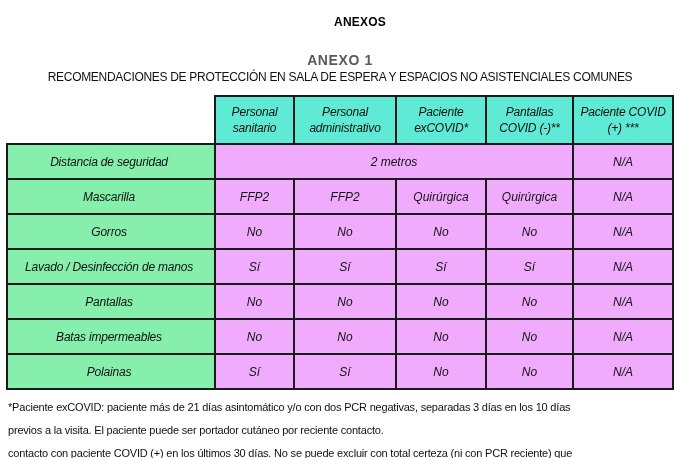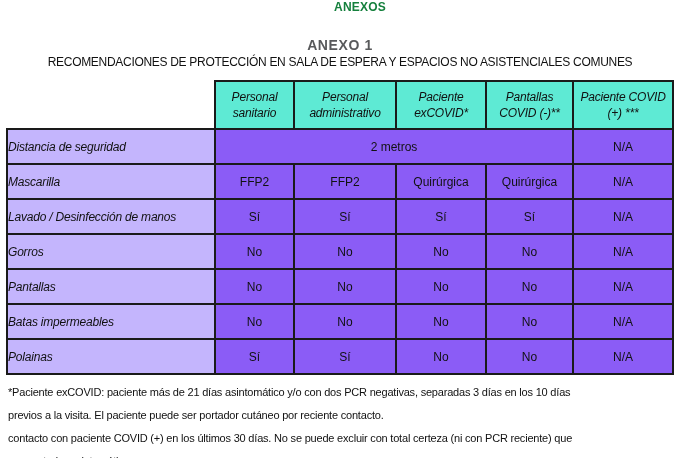--- a/index.html
+++ b/index.html
@@ -13,26 +13,26 @@
     overflow: hidden;
     font-family: "Liberation Sans", "DejaVu Sans", sans-serif;
     color: #111111;
   }
   .page {
     width: 680px;
     height: 458px;
     position: relative;
   }
   .doc-title {
-    padding-top: 0;
+    padding-top: 15px;
     text-align: center;
     font-size: 12px;
     font-weight: bold;
     letter-spacing: 0.2px;
-    color: #15803d;
+    color: #000000;
     margin-left: 40px;
   }
   .annex-title {
     margin-top: 23px;
     text-align: center;
     font-size: 14px;
     font-weight: bold;
     letter-spacing: 0.6px;
     color: #58595b;
   }
@@ -63,29 +63,30 @@
   }
   table.reco th.colhead {
     background: #5eead4;
     font-style: italic;
     font-weight: normal;
     height: 42px;
     line-height: 16px;
     letter-spacing: -0.2px;
   }
   table.reco td.rowlabel {
-    background: #c4b5fd;
+    background: #86efac;
     font-style: italic;
-    text-align: left;
+    text-align: center;
     padding-left: 0;
     letter-spacing: -0.2px;
   }
   table.reco td {
     height: 29px;
-    background: #8b5cf6;
+    background: #f0abfc;
+    font-style: italic;
   }
   .footnotes {
     margin: 10px 8px 0 8px;
     font-size: 11px;
     line-height: 14px;
     letter-spacing: -0.2px;
     color: #111111;
   }
   .footnote-line {
     white-space: nowrap;
@@ -126,33 +127,33 @@
     </tr>
     <tr>
       <td class="rowlabel">Mascarilla</td>
       <td>FFP2</td>
       <td>FFP2</td>
       <td>Quirúrgica</td>
       <td>Quirúrgica</td>
       <td>N/A</td>
     </tr>
     <tr>
+      <td class="rowlabel">Gorros</td>
+      <td>No</td>
+      <td>No</td>
+      <td>No</td>
+      <td>No</td>
+      <td>N/A</td>
+    </tr>
+    <tr>
       <td class="rowlabel">Lavado / Desinfección de manos</td>
       <td>Sí</td>
       <td>Sí</td>
       <td>Sí</td>
       <td>Sí</td>
-      <td>N/A</td>
-    </tr>
-    <tr>
-      <td class="rowlabel">Gorros</td>
-      <td>No</td>
-      <td>No</td>
-      <td>No</td>
-      <td>No</td>
       <td>N/A</td>
     </tr>
     <tr>
       <td class="rowlabel">Pantallas</td>
       <td>No</td>
       <td>No</td>
       <td>No</td>
       <td>No</td>
       <td>N/A</td>
     </tr>

